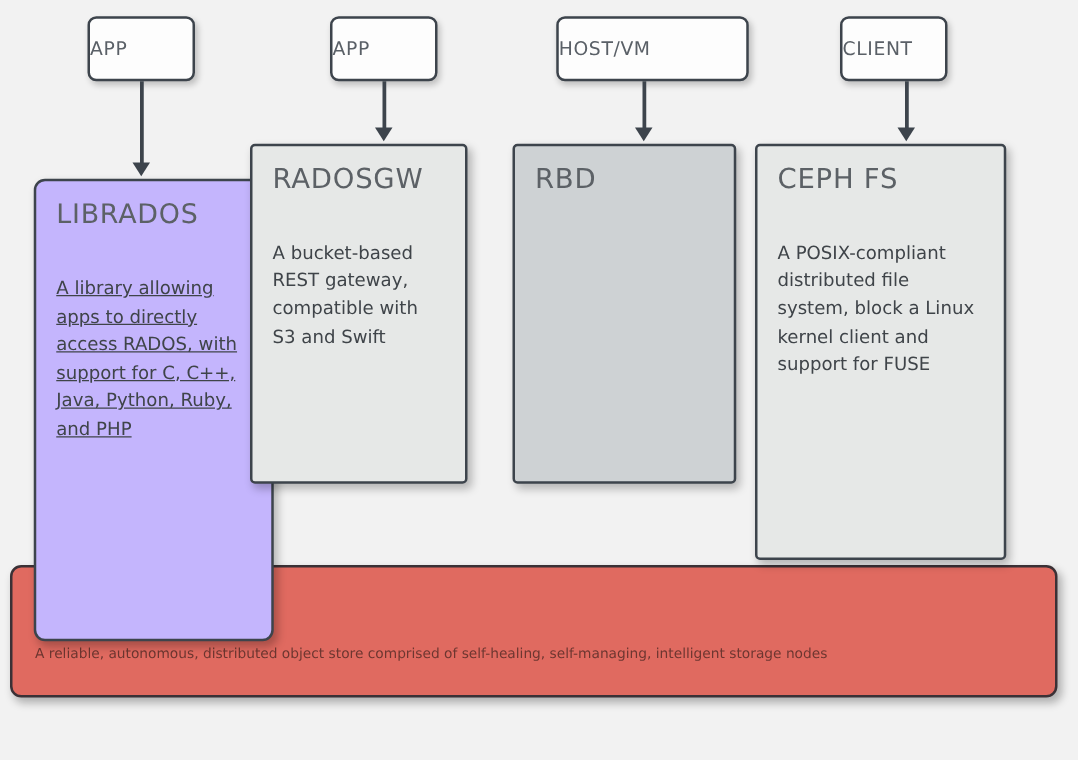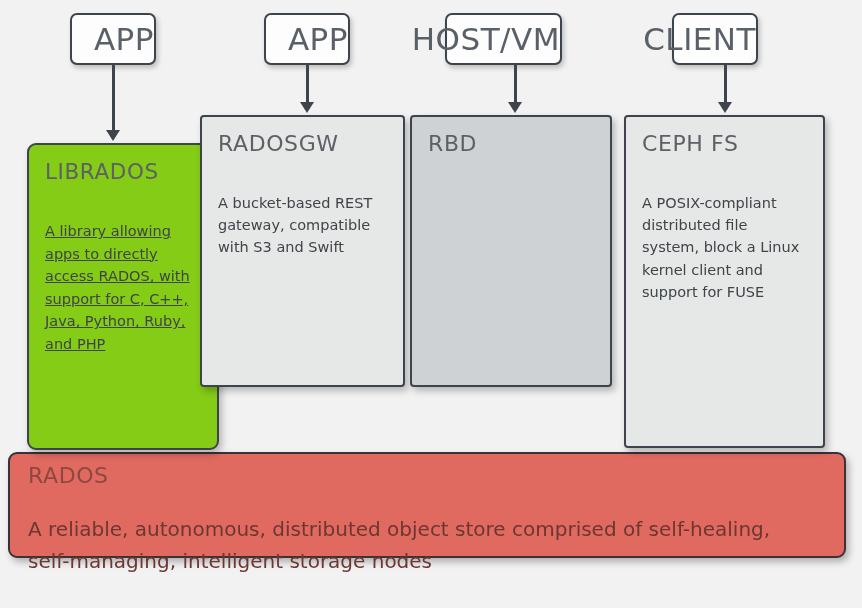--- a/index.html
+++ b/index.html
@@ -22,23 +22,23 @@
 
   
   .top-box {
     position: absolute;
     box-sizing: border-box;
     background: #fdfdfd;
     border: 2.5px solid #3d444c;
     border-radius: 7px;
     display: flex;
     align-items: center;
-    justify-content: flex-end;
+    justify-content: flex-start;
     color: #5a6067;
-    font-size: 31px;
+    font-size: 15px;
     letter-spacing: 0.5px;
     box-shadow: 2px 3px 5px rgba(0,0,0,0.22);
   }
 
   
   .conn-line {
     position: absolute;
     width: 3px;
     background: #3d444c;
   }
@@ -68,44 +68,44 @@
   }
   .panel .desc {
     color: #3f4449;
     font-size: 14.5px;
     line-height: 1.53;
     margin-top: 36px;
   }
 
   #panel-librados {
     left: 27px;  top: 143px;
-    width: 192px; height: 307px;
-    background: #84cc16;
+    width: 192px; height: 370px;
+    background: #c4b5fd;
     border-radius: 9px;
     z-index: 2;
   }
   #panel-librados .ttl { font-size: 21.5px; margin-bottom: 20px; }
   #panel-librados .desc { line-height: 1.56; text-decoration: underline; }
 
   #panel-radosgw {
     left: 200px; top: 115px;
-    width: 205px; height: 272px;
+    width: 174px; height: 272px;
     background: #e6e8e7;
     border-radius: 4px;
     z-index: 3;
   }
   #panel-rbd {
     left: 410px; top: 115px;
-    width: 202px; height: 272px;
+    width: 179px; height: 272px;
     background: #ced2d4;
     border-radius: 4px;
     z-index: 3;
   }
   #panel-cephfs {
-    left: 624px; top: 115px;
+    left: 604px; top: 115px;
     width: 201px; height: 333px;
     background: #e6e8e7;
     border-radius: 4px;
     z-index: 3;
   }
 
   
   #panel-rados {
     position: absolute;
     box-sizing: border-box;
@@ -119,39 +119,39 @@
     z-index: 1;
   }
   #panel-rados .ttl {
     color: #8e4840;
     font-size: 22px;
     letter-spacing: 0.6px;
     margin-bottom: 26px;
   }
   #panel-rados .desc {
     color: #6d3630;
-    font-size: 20px;
+    font-size: 11px;
     line-height: 1.58;
     max-width: 770px;
   }
 </style>
 </head>
 <body>
 
 <div id="stage">
 
   <div class="top-box" id="top-app-1" style="left:70px; top:13px; width:86px; height:52px;">
     <span>APP</span>
   </div>
 
   <div class="top-box" id="top-app-2" style="left:264px; top:13px; width:86px; height:52px;">
     <span>APP</span>
   </div>
 
-  <div class="top-box" id="top-hostvm" style="left:445px; top:13px; width:117px; height:52px;">
+  <div class="top-box" id="top-hostvm" style="left:445px; top:13px; width:154px; height:52px;">
     <span>HOST/VM</span>
   </div>
 
   <div class="top-box" id="top-client" style="left:672px; top:13px; width:86px; height:52px;">
     <span>CLIENT</span>
   </div>
 
   <div class="conn-line" style="left:112px; top:65px; height:66px;"></div>
   <div class="conn-head" style="left:106px; top:130px;"></div>
 

